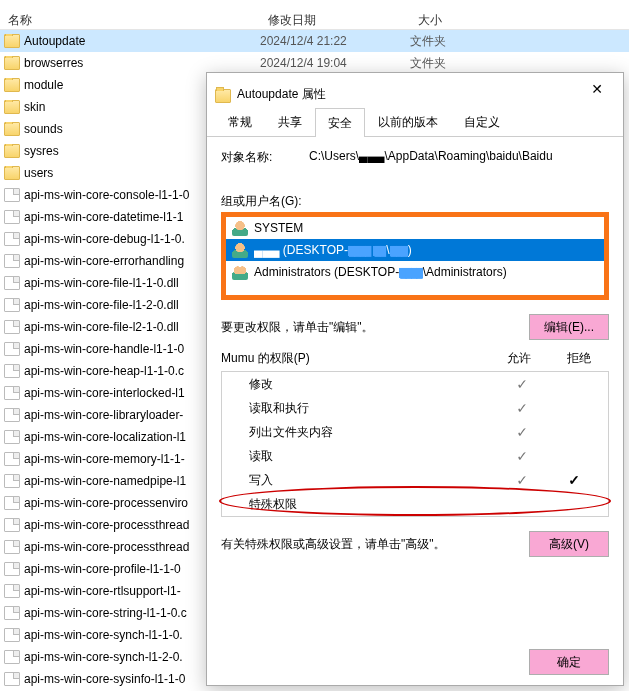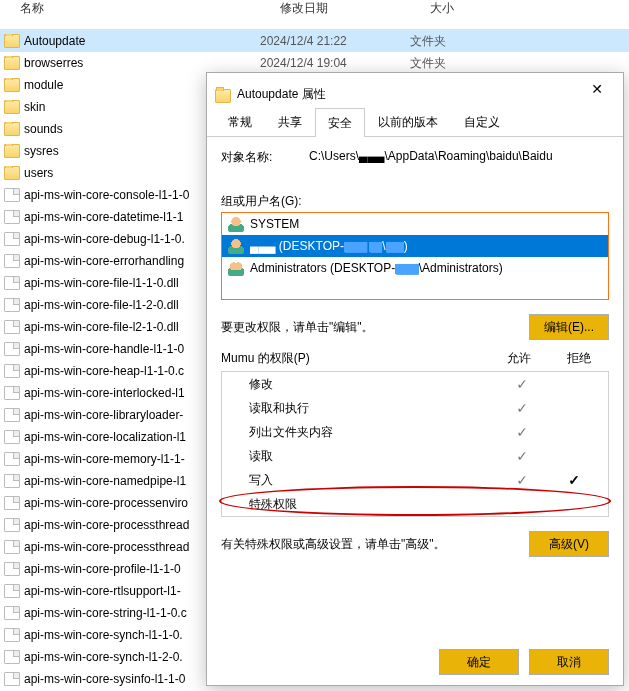--- a/index.html
+++ b/index.html
@@ -1,20 +1,20 @@
 <!DOCTYPE html>
 <html><head>
 <meta charset="utf-8">
 <style>
   * { margin: 0; padding: 0; box-sizing: border-box; }
   body { font-family: "Microsoft YaHei", "Segoe UI", Tahoma, sans-serif; font-size: 12px; background: #fff; color: #000; width: 629px; height: 691px; overflow: hidden; position: relative; }
 
   
   .explorer { position: absolute; top: 0; left: 0; width: 629px; height: 691px; }
-  .exp-header { display: flex; align-items: flex-start; height: 30px; border-bottom: 1px solid #e5e5e5; color: #333; padding-left: 12px; }
+  .exp-header { display: flex; align-items: flex-end; height: 30px; border-bottom: 1px solid #e5e5e5; color: #333; }
   .exp-col { padding-left: 8px; }
   .exp-col.name { width: 260px; }
   .exp-col.date { width: 150px; }
   .exp-col.type { width: 110px; }
   .exp-col.size { width: 80px; }
   .exp-rows { }
   .exp-row { display: flex; align-items: center; height: 22px; padding-left: 4px; }
   .exp-row.selected { background: #cce8ff; }
   .exp-row .cell-name { width: 256px; display: flex; align-items: center; overflow: hidden; white-space: nowrap; }
   .exp-row .cell-date { width: 150px; color: #555; }
@@ -34,29 +34,29 @@
 
   .tabs { display:flex; border-bottom:1px solid #ccc; padding: 4px 8px 0 8px;}
   .tab { padding: 6px 12px 5px; border:1px solid transparent; border-bottom:none; cursor:pointer; font-size:12px;}
   .tab.active { border-color:#ccc; background:#fff; position:relative; top:1px;}
 
   .tabpage { padding: 12px 14px 8px 14px; }
   .row { display:flex; align-items:flex-start; margin-bottom:27px;}
   .label { width: 88px; }
   .value { flex:1; word-break: break-all; white-space: nowrap; overflow: hidden; }
 
-  .groupbox { border:1px solid #f97316; height:88px; overflow:auto; margin-top:2px;}
+  .groupbox { border:5px solid #f97316; height:88px; overflow:auto; margin-top:2px;}
   .acl-row { display:flex; align-items:center; padding:3px 6px; gap:6px;}
   .acl-row.selected { background:#0078d7; color:#fff;}
   .user-icon,.group-icon { width:16px;height:16px;flex:0 0 auto; display:inline-block; }
   .user-icon { background: radial-gradient(circle at 50% 35%, #f6c089 0 35%, transparent 36%), radial-gradient(circle at 50% 110%, #4a8 0 55%, transparent 56%); border-radius:2px;}
   .group-icon { background: radial-gradient(circle at 35% 40%, #f6c089 0 28%, transparent 29%), radial-gradient(circle at 65% 40%, #f6c089 0 28%, transparent 29%), radial-gradient(circle at 50% 120%, #4a8 0 60%, transparent 61%); border-radius:2px;}
 
   .edit-row { display:flex; align-items:center; justify-content:space-between; margin:14px 0 10px;}
-  .btn { min-width:80px; height:26px; border:1px solid #adadad; background:#eab308; font-size:12px; cursor:pointer; padding:0 10px;}
+  .btn { min-width:80px; height:26px; border:1px solid #adadad; background:#f9a8d4; font-size:12px; cursor:pointer; padding:0 10px;}
   .btn:disabled { color:#888; background:#f0f0f0; cursor:default;}
 
   .perm-header { display:flex; margin-top:6px;}
   .perm-header .ph-name { flex:1;}
   .perm-header .ph-col { width:60px; text-align:center;}
 
   .perm-box { border:1px solid #d0d0d0; margin-top:4px;padding-left:19px;}
   .perm-row { display:flex; align-items:center; height:24px; padding:0 8px;}
   .perm-row .pname { flex:1;}
   .perm-row .pcol { width:52px; text-align:center; color:#777;}
@@ -411,17 +411,16 @@
       </div>
 
     <div class="adv-row">
       <span>有关特殊权限或高级设置，请单击"高级"。</span>
       <button class="btn">高级(V)</button>
     </div>
   </div>
 
   <div class="dlg-buttons">
     <button class="btn">确定</button>
-    <button class="btn">取消</button>
   </div>
 </div>
 
 <div class="ellipse"></div>
 
 </body></html>

